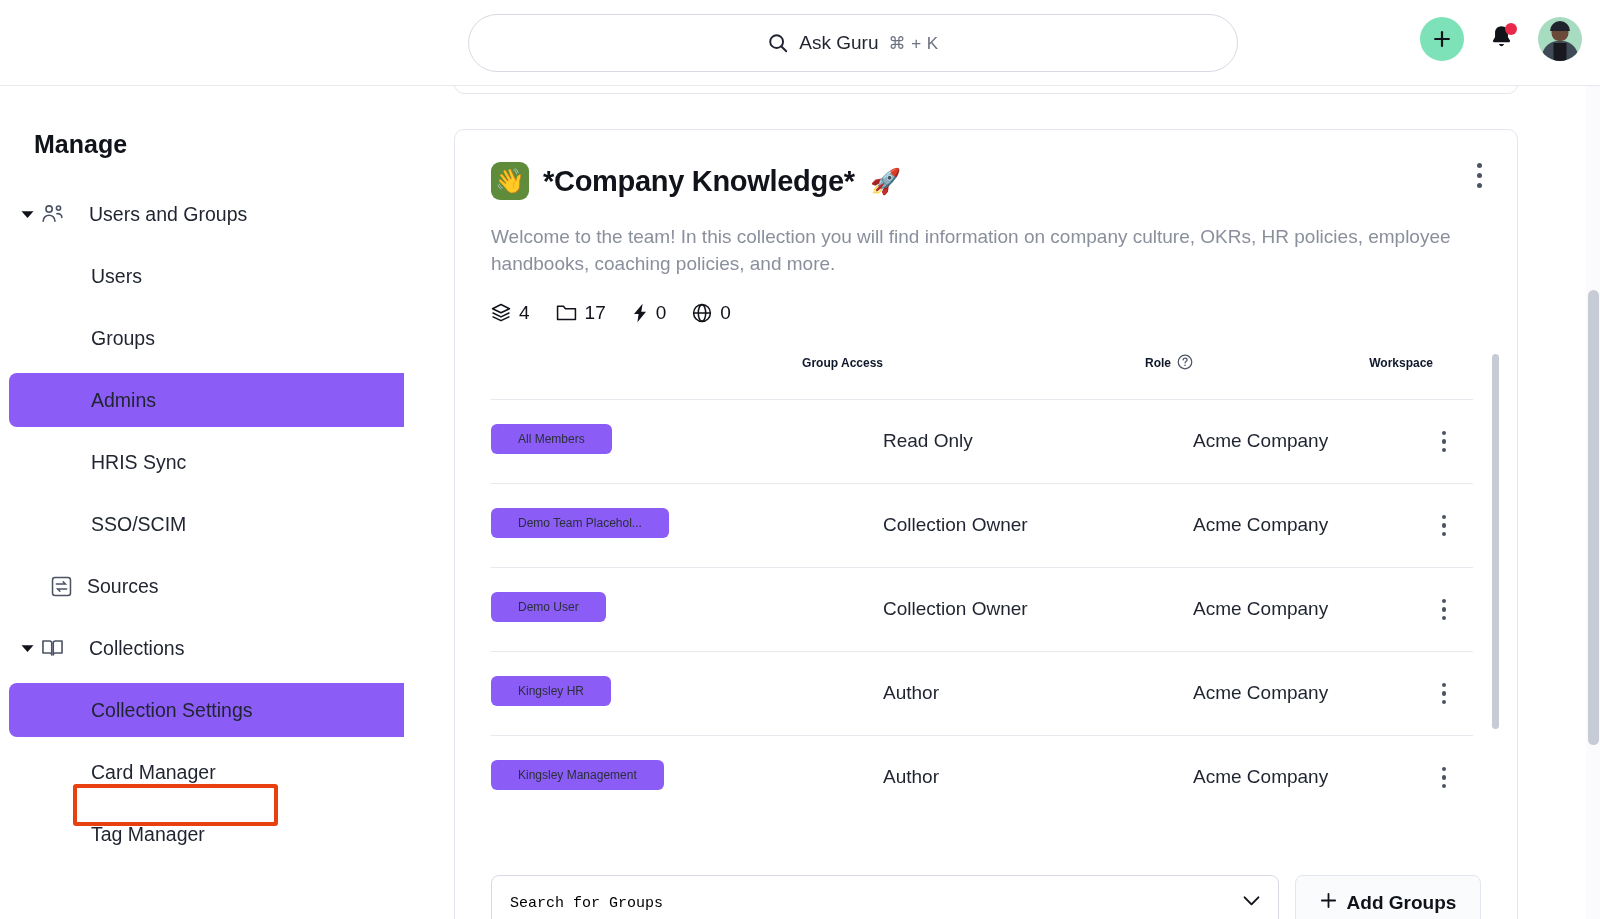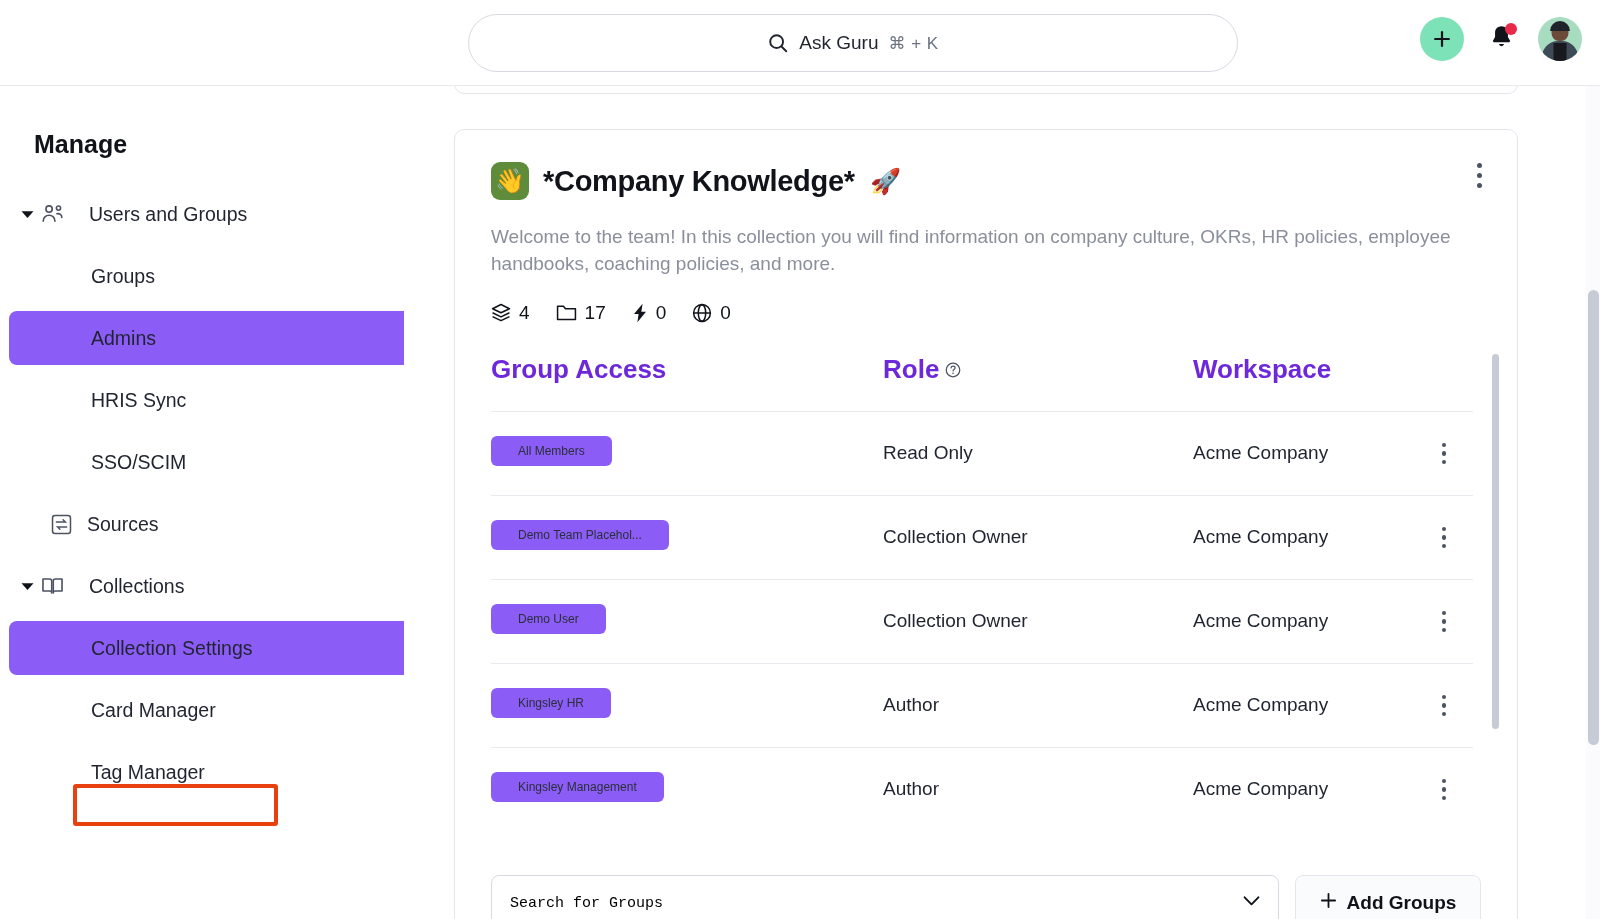--- a/index.html
+++ b/index.html
@@ -161,21 +161,21 @@
   .tbl-scroll-track {
     position:absolute; right: 18px; top: 6px; width: 7px; height: 438px;
     background: #fff;
   }
   .tbl-scroll-thumb {
     position:absolute; right: 18px; top: 6px; width: 7px; height: 375px;
     background: #c7cbd6; border-radius: 4px; cursor: pointer;
   }
   table { width: 982px; border-collapse: collapse; table-layout: fixed; }
   th {
-    text-align: left; font-size: 26px; font-weight: bold; color: #6d28d9;
+    text-align: right; font-size: 12px; font-weight: bold; color: #0f172a;
     padding: 6px 0 26px 0;
   }
   th.c1 { width: 392px; }
   th.c2 { width: 310px; }
   th.c3 { width: 240px; }
   th.c4 { width: 40px; }
   .role-head { display: inline-flex; align-items: center; gap: 6px; }
   td {
     border-top: 1px solid #e9eaf0;
     padding: 24px 0; font-size: 19px; color: #1f2430; vertical-align: middle;
@@ -284,20 +284,23 @@
         <svg width="23" height="20" viewBox="0 0 24 21" fill="none" stroke="#4b5363" stroke-width="1.7" stroke-linecap="round">
           <circle cx="8.4" cy="5.3" r="3.3"></circle>
             <path d="M2.2 18c0-3.6 2.8-6.2 6.2-6.2s6.2 2.6 6.2 6.2"></path>
           <circle cx="18.3" cy="4.3" r="2.2"></circle>
             <path d="M16.6 10.2c2.9-.5 5.2 1.3 5.2 4"></path>
         </svg>
       </span>
       <span class="sb-label">Users and Groups</span>
     </div>
 
+    <div class="sb-row child">
+      <span class="sb-label">Users</span>
+    </div>
 
     <div class="sb-row child">
       <span class="sb-label">Groups</span>
     </div>
 
     <div class="sb-row child active">
       <span class="sb-label">Admins</span>
     </div>
 
     <div class="sb-row child">

